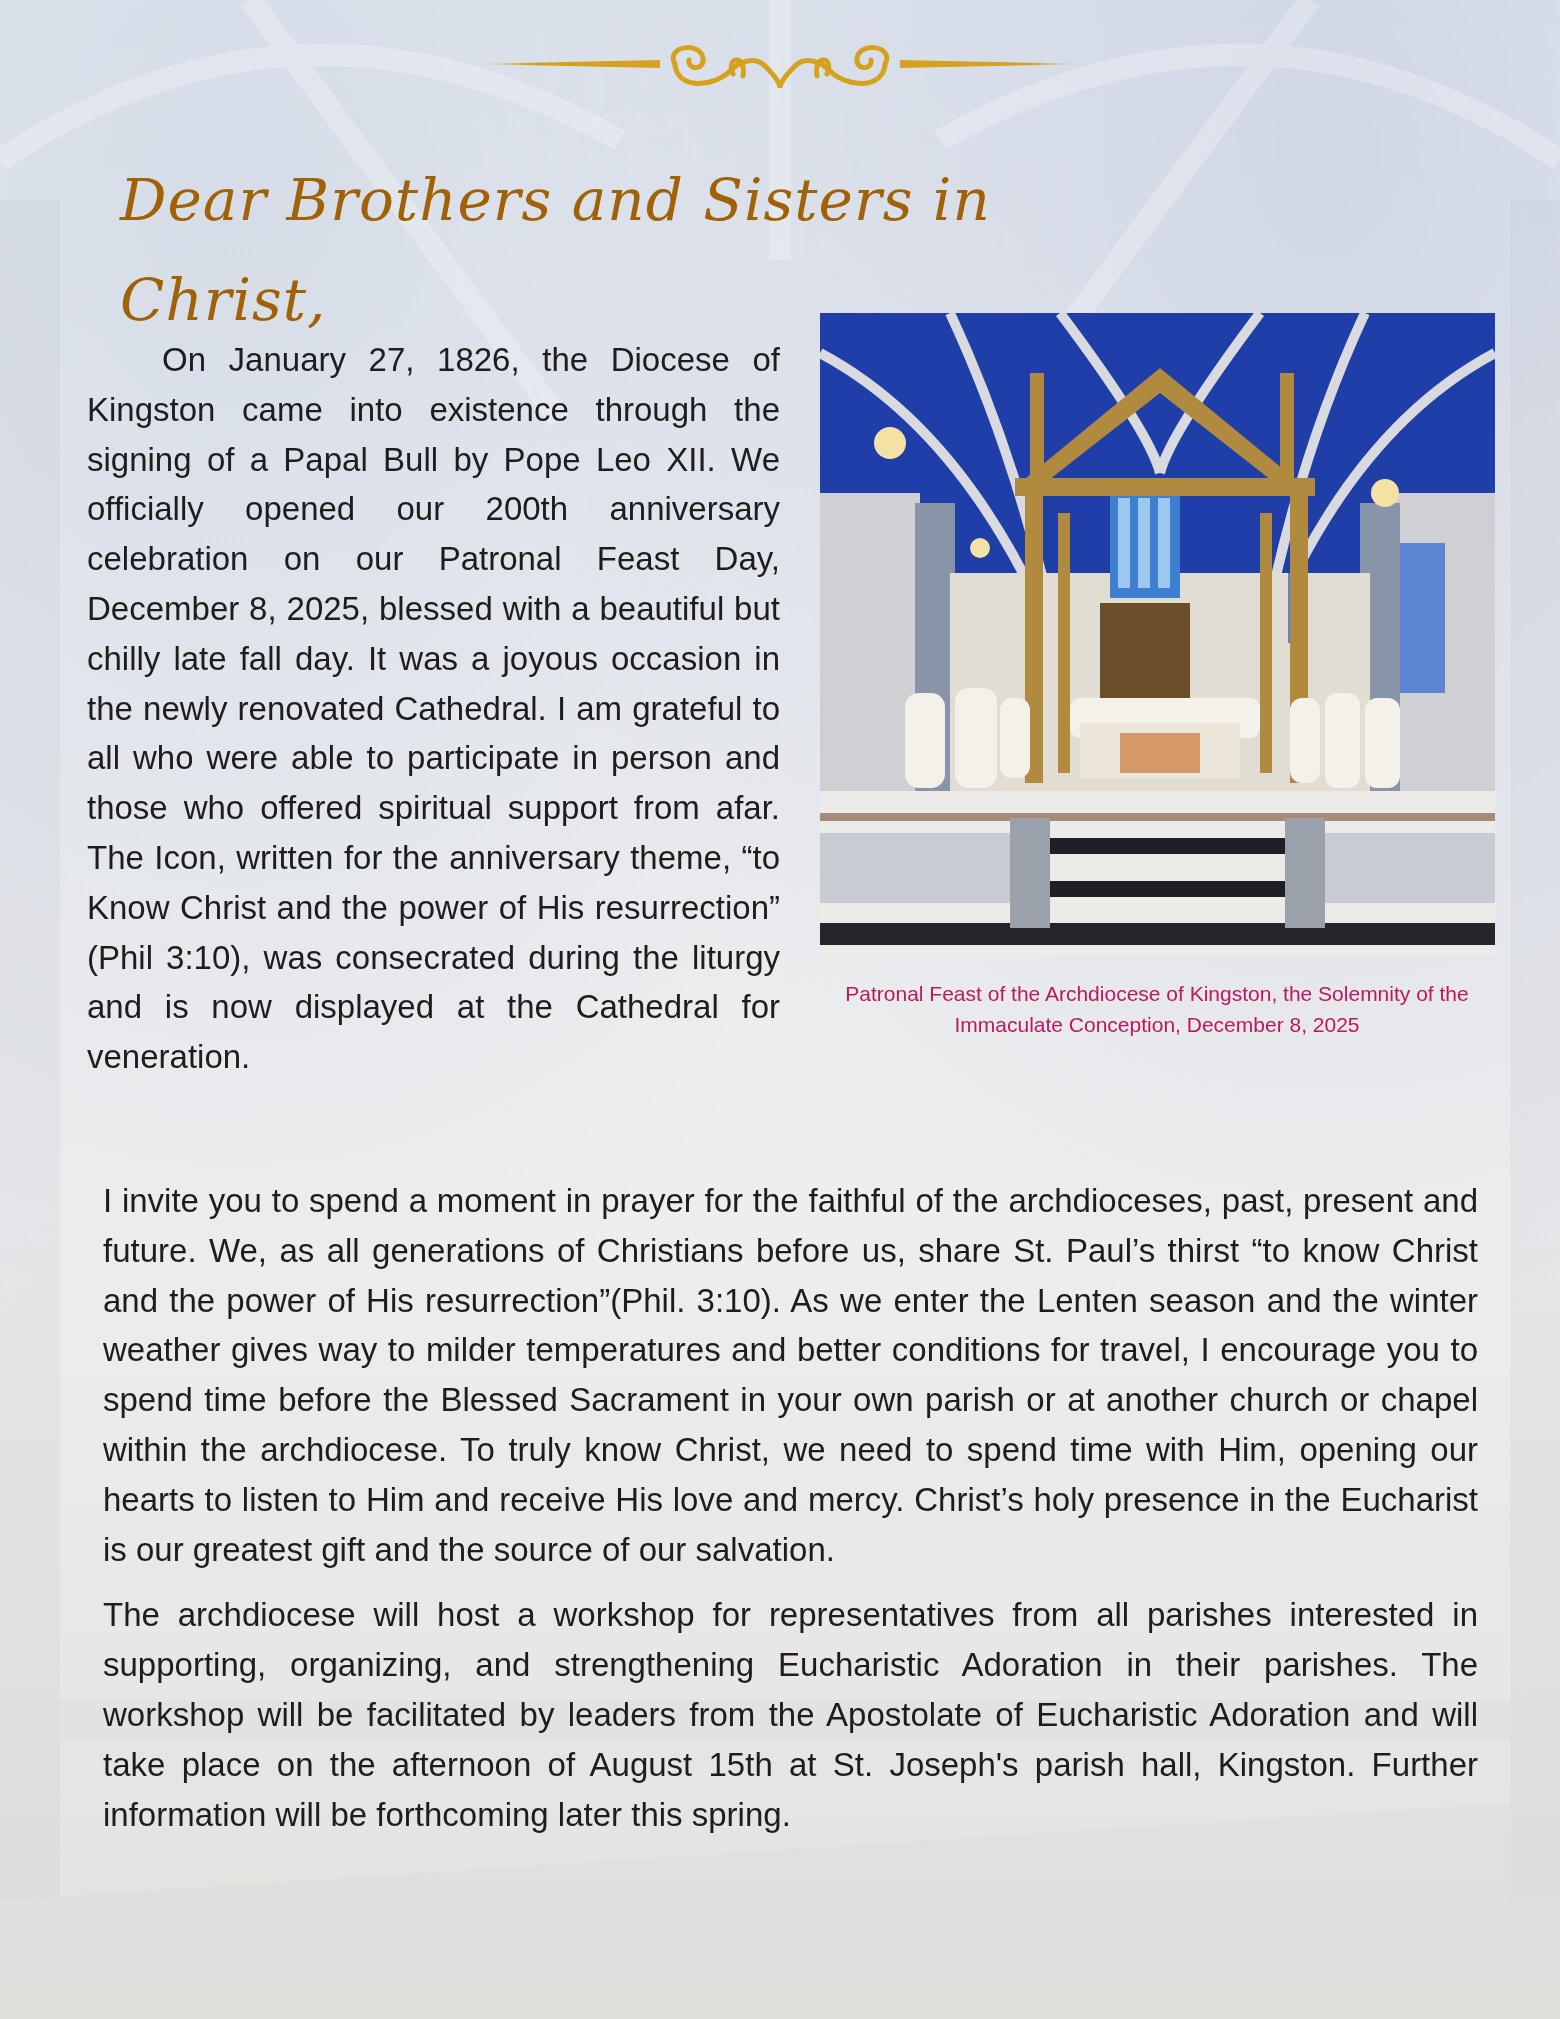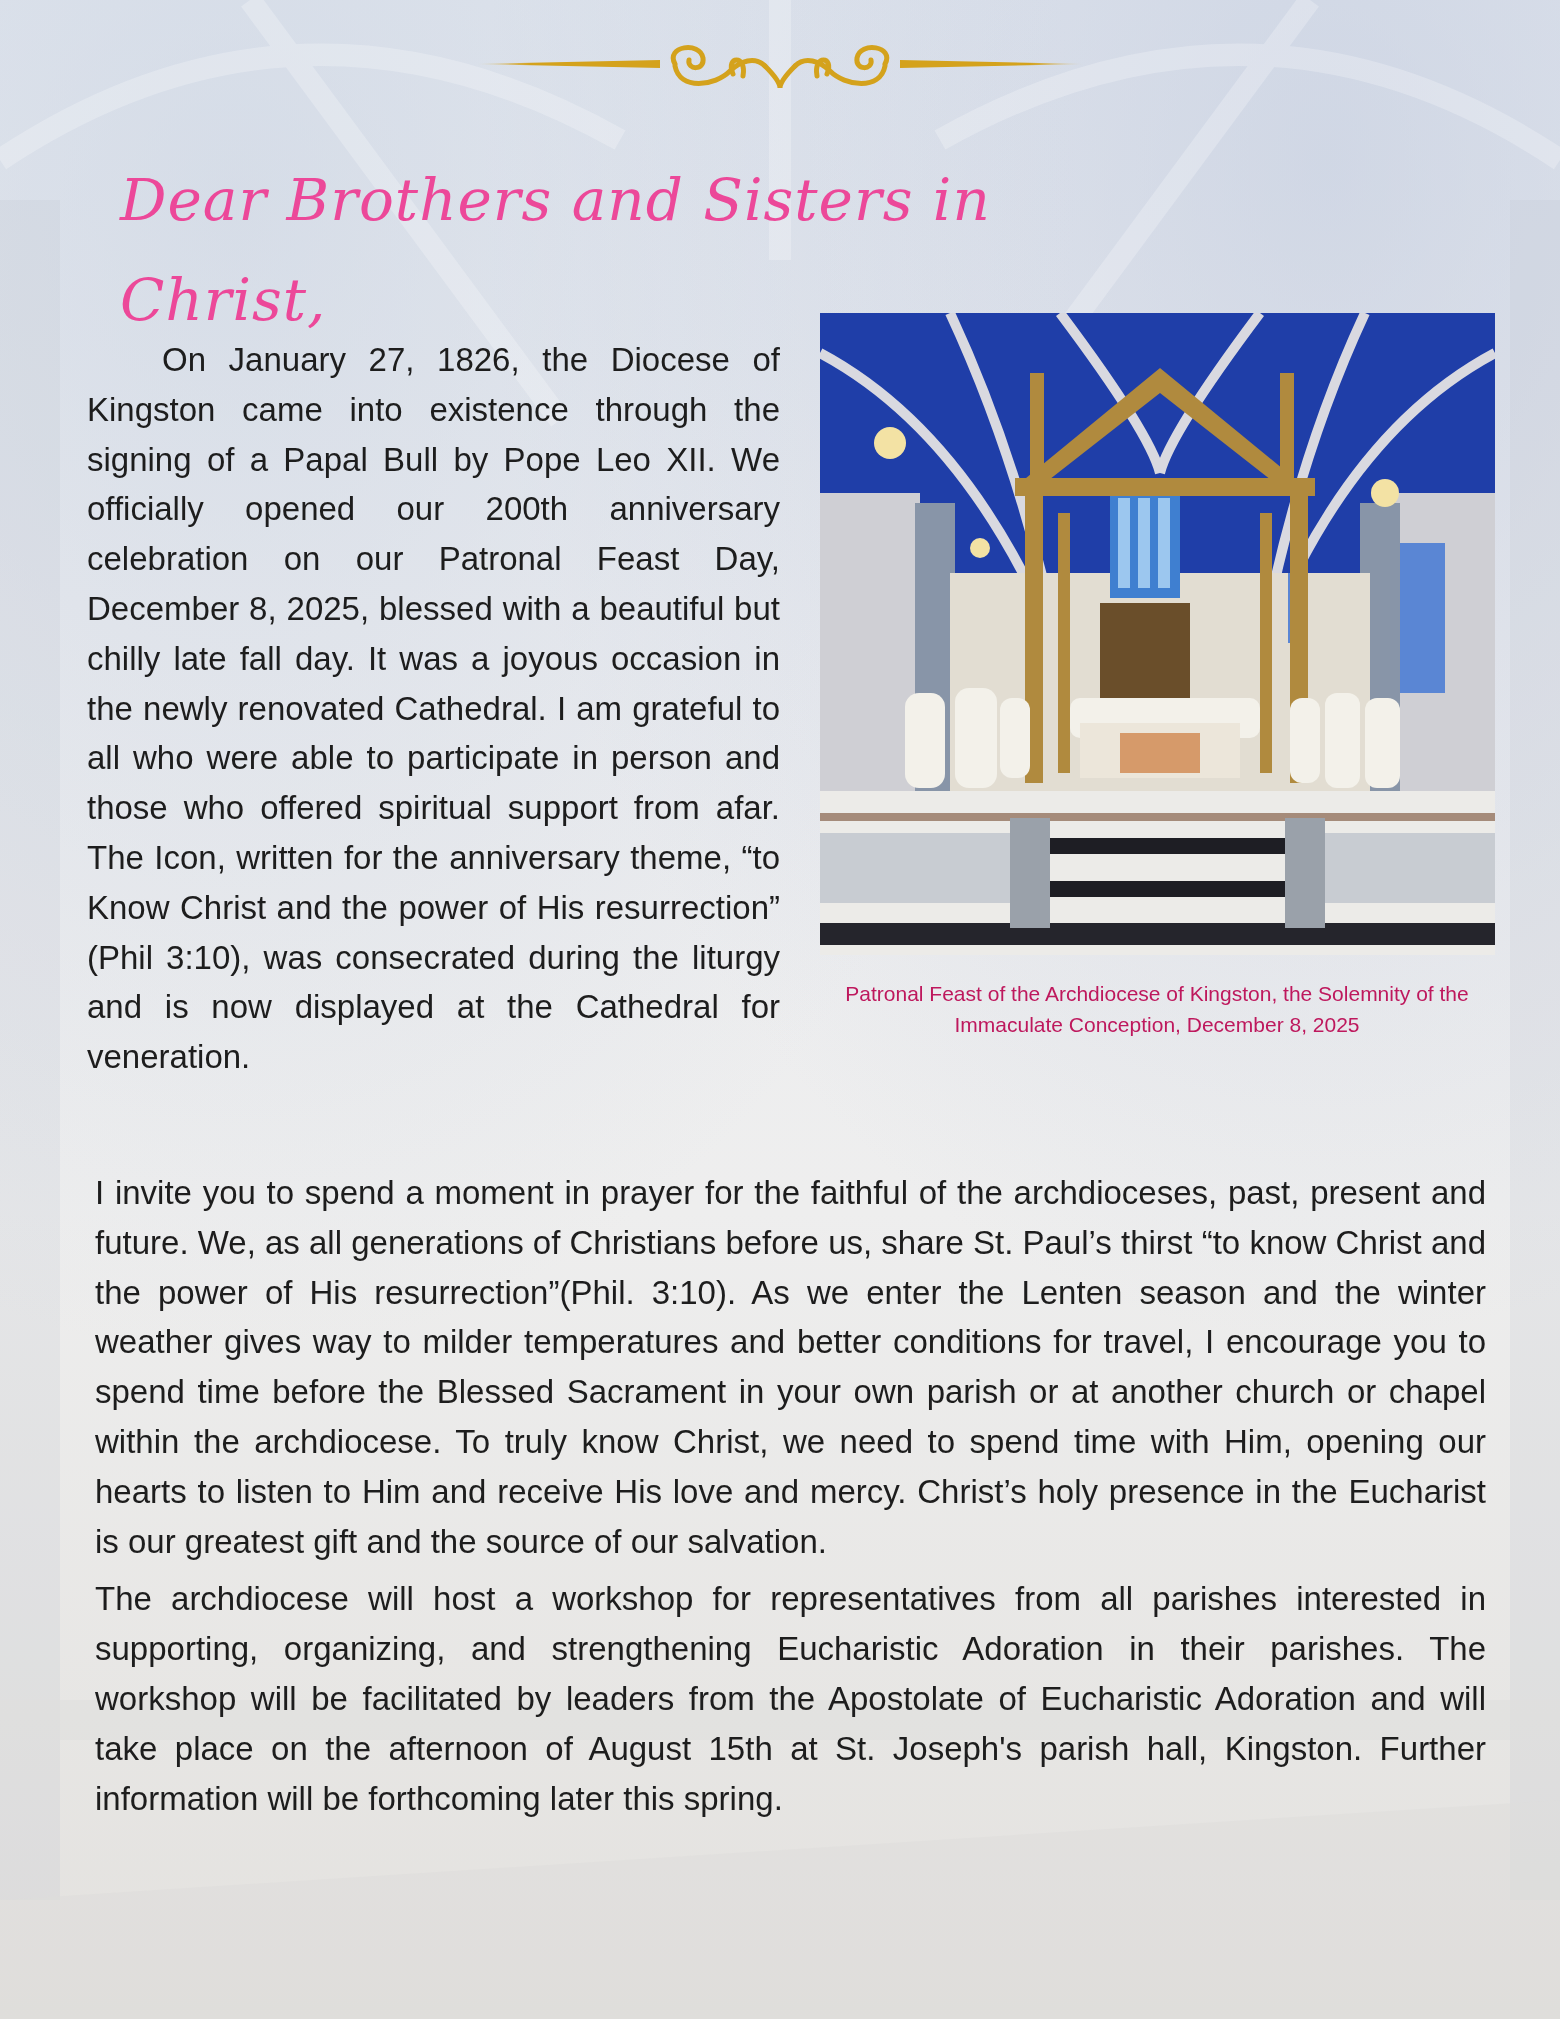--- a/index.html
+++ b/index.html
@@ -14,21 +14,21 @@
   }
   .bg-arch {
     position: absolute; inset: 0; pointer-events: none; opacity: 0.35;
   }
   .ornament {
     position: absolute; left: 475px; top: 36px; width: 610px; height: 60px;
   }
   .greeting {
     position: absolute; left: 120px; top: 150px; width: 1050px; height: 100px;
     font-family: "DejaVu Serif", serif; font-style: italic;
-    font-size: 58px; line-height: 100px; color: #ec4899; letter-spacing: 1px;
+    font-size: 58px; line-height: 100px; color: #a16207; letter-spacing: 1px;
   }
   .col-text {
     position: absolute; left: 87px; top: 295px; width: 693px;
     font-size: 33px; line-height: 49.8px; text-align: justify;
     font-family: "Liberation Sans", sans-serif;
     margin-top: 40px;
   }
   .col-text .indent { display: inline-block; width: 75px; }
   .photo-wrap {
     position: absolute; left: 820px; top: 313px; width: 675px; height: 642px;
@@ -37,21 +37,21 @@
   .caption {
     position: absolute; left: 812px; top: 978px; width: 690px;
     font-family: "Liberation Sans", sans-serif;
     font-size: 21px; line-height: 31px; text-align: center; color: #be185d;
   }
   .full-text {
     position: absolute; left: 87px; top: 1160px; width: 1407px;
     font-family: "Liberation Sans", sans-serif;
     font-size: 33px; line-height: 49.8px; text-align: justify;
   }
-  .full-text p { margin: 8px; }
+  .full-text p { margin: 16px; }
 </style>
 </head>
 <body>
 
 <svg class="bg-arch" width="1560" height="2019" viewBox="0 0 1560 2019">
   <g stroke="#ffffff" stroke-width="22" fill="none" opacity="0.7">
     <path d="M0 160 Q 300 -40 620 140"></path>
     <path d="M940 140 Q 1260 -40 1560 160"></path>
     <path d="M250 0 L 560 420"></path>
     <path d="M1310 0 L 1000 420"></path>

